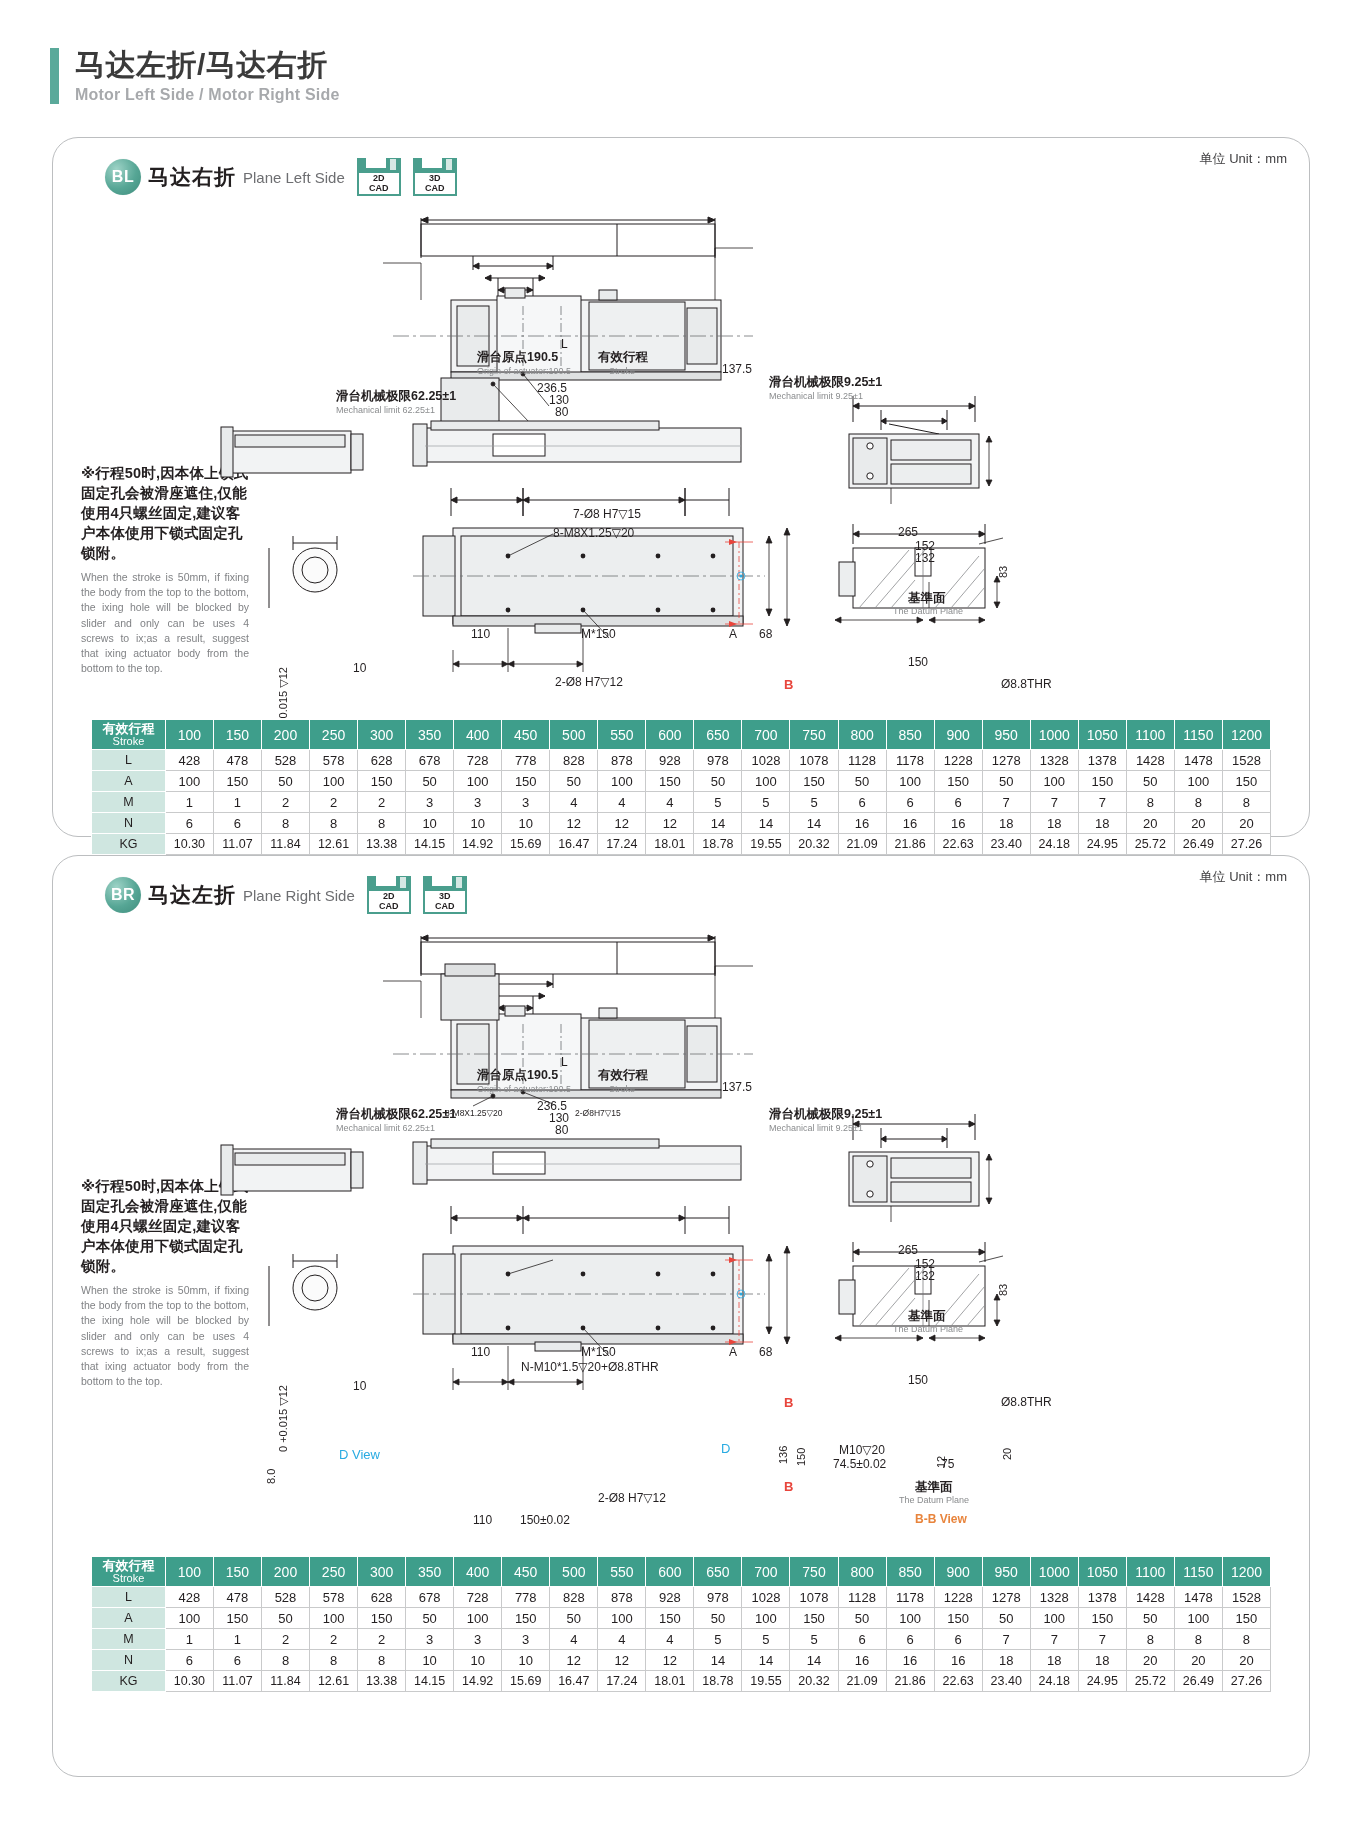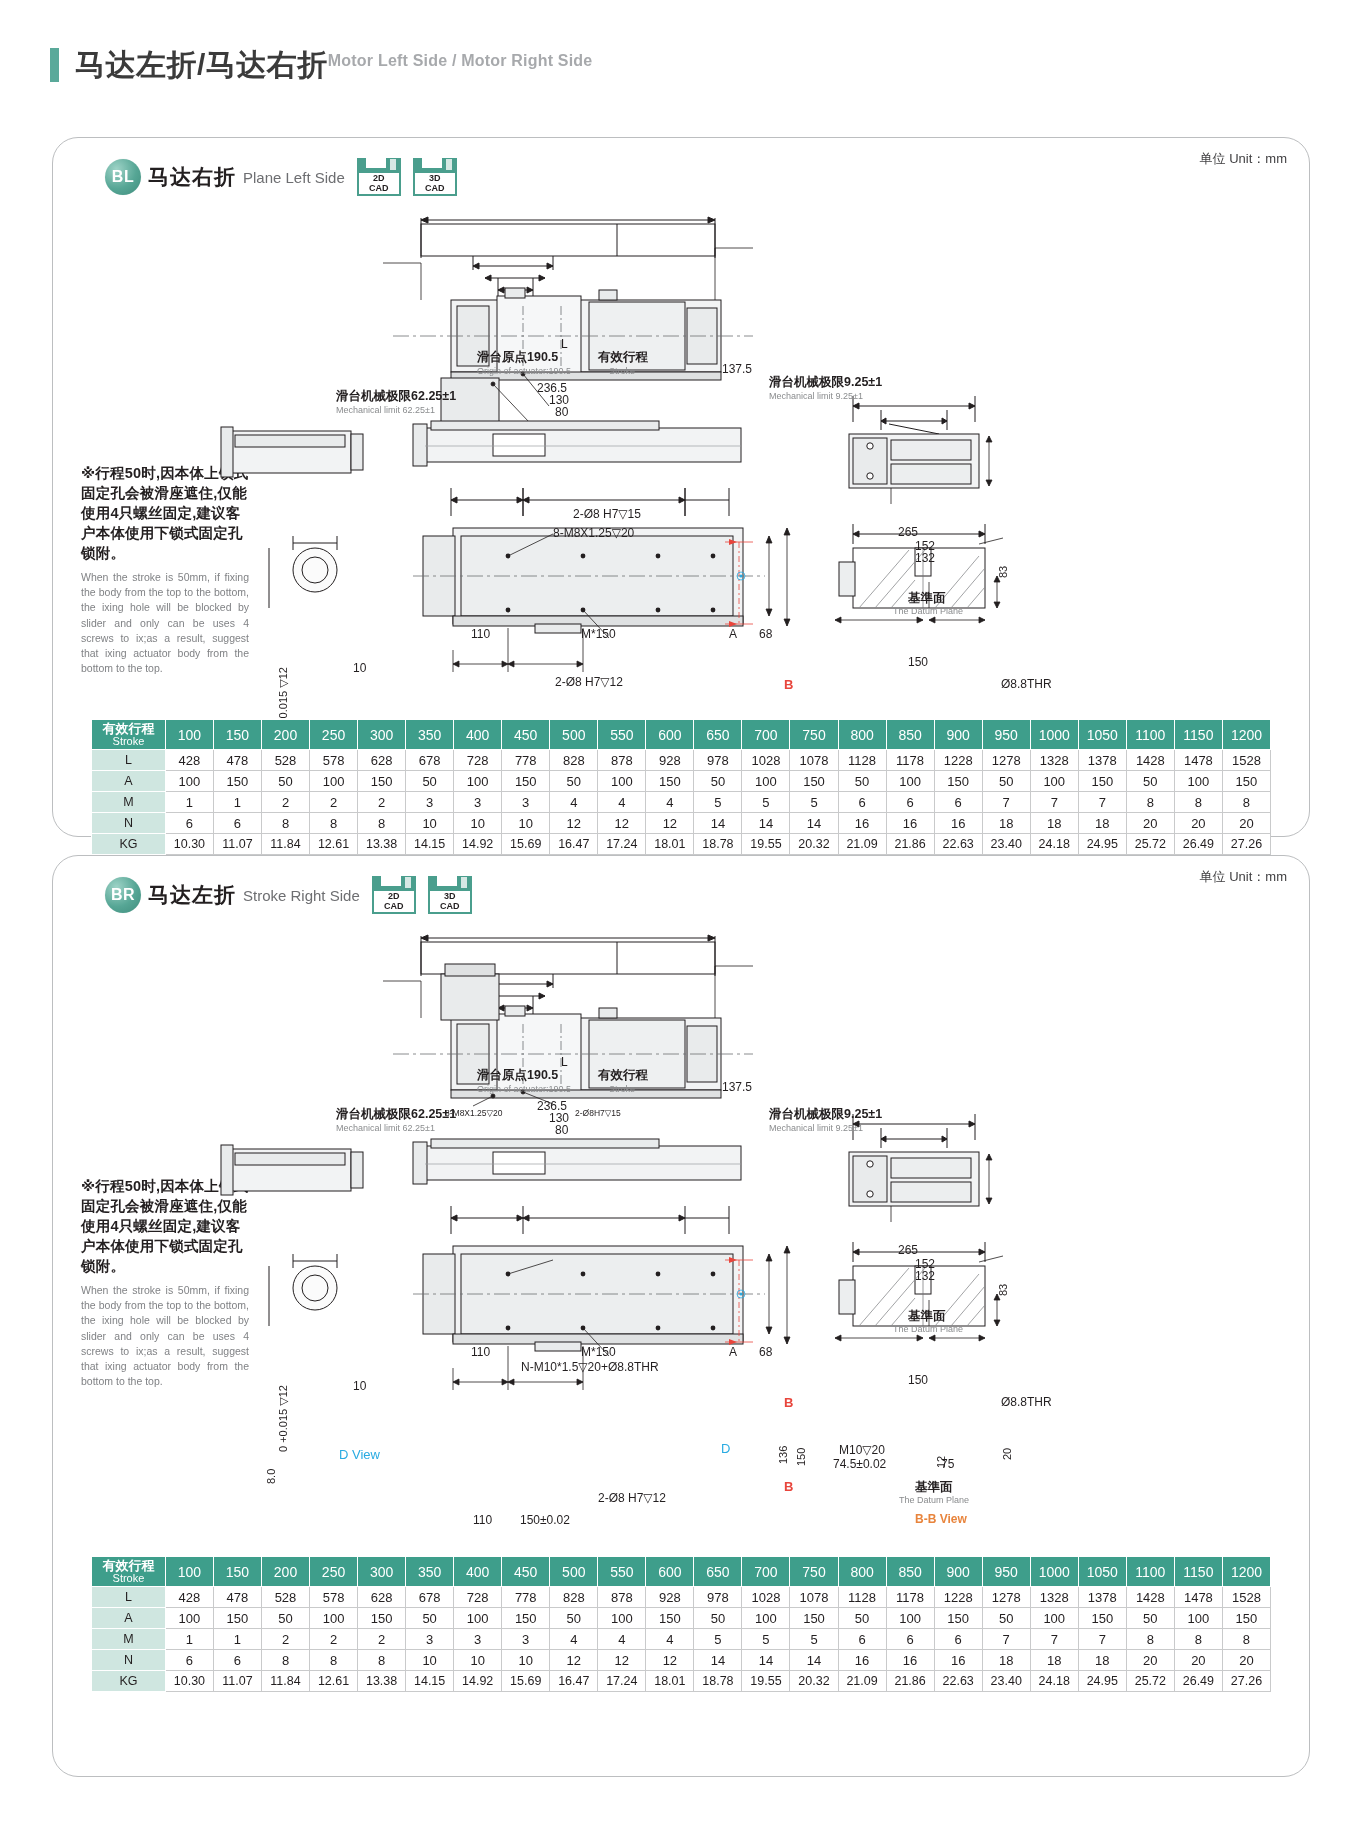--- a/index.html
+++ b/index.html
@@ -6,21 +6,21 @@
   body{
     width:1362px;height:1827px;background:#ffffff;
     font-family:"Liberation Sans","DejaVu Sans",sans-serif;
     color:#231f20; position:relative; overflow:hidden;
   }
   .page{position:relative;width:1362px;height:1827px;}
 
   
   .pg-head{position:absolute;left:50px;top:48px;display:flex;align-items:stretch;}
   .pg-bar{width:9px;background:#5aa99a;margin-right:16px;}
-  .pg-titles{display:flex;justify-content:center;}
+  .pg-titles{display:flex;flex-direction:column;justify-content:center;}
   .pg-cn{font-size:30px;font-weight:bold;color:#3b3b3b;line-height:1.12;letter-spacing:.5px;}
   .pg-en{font-size:16px;font-weight:bold;color:#a7a9ac;line-height:1.2;margin-top:3px;letter-spacing:.2px;}
 
   
   .panel{position:absolute;left:52px;width:1258px;border:1px solid #bcbec0;border-radius:26px;background:#fff;box-sizing:border-box;}
   #panel-bl{top:137px;height:700px;}
   #panel-br{top:855px;height:922px;}
 
   .unit{position:absolute;right:22px;top:12px;font-size:13px;color:#414042;}
 
@@ -333,21 +333,21 @@
     <div class="lbl cn" style="left:545px;top:213px;">有效行程</div>
     <div class="lbl sm" style="left:556px;top:229px;">Stroke</div>
     <div class="lbl" style="left:669px;top:225px;">137.5</div>
     <div class="lbl cn" style="left:283px;top:252px;">滑台机械极限62.25±1</div>
     <div class="lbl sm" style="left:283px;top:268px;">Mechanical limit 62.25±1</div>
     <div class="lbl cn" style="left:716px;top:238px;">滑台机械极限9.25±1</div>
     <div class="lbl sm" style="left:716px;top:254px;">Mechanical limit 9.25±1</div>
     <div class="lbl" style="left:484px;top:244px;">236.5</div>
     <div class="lbl" style="left:496px;top:256px;">130</div>
     <div class="lbl" style="left:502px;top:268px;">80</div>
-    <div class="lbl" style="left:520px;top:370px;">2-Ø8 H7▽15</div>
+    <div class="lbl" style="left:520px;top:370px;">7-Ø8 H7▽15</div>
     <div class="lbl" style="left:500px;top:389px;">8-M8X1.25▽20</div>
     <div class="lbl" style="left:418px;top:490px;">110</div>
     <div class="lbl" style="left:528px;top:490px;">M*150</div>
     <div class="lbl" style="left:676px;top:490px;">A</div>
     <div class="lbl" style="left:706px;top:490px;">68</div>
     <div class="lbl" style="left:502px;top:538px;">2-Ø8 H7▽12</div>
     <div class="lbl red" style="left:731px;top:540px;">B</div>
     <div class="lbl red" style="left:731px;top:624px;">B</div>
     <div class="lbl blue" style="left:668px;top:586px;">D</div>
     <div class="vlbl" style="left:724px;top:608px;">136</div>
@@ -542,21 +542,21 @@
         </tbody>
       </table>
   </div>
 
   <div class="panel" id="panel-br">
     <div class="unit">单位 Unit：mm</div>
 
     <div class="badge-row" style="left:52px;top:20px;">
       <div class="circ">BR</div>
       <div class="sec-cn">马达左折</div>
-      <div class="sec-en">Stroke Right Side</div>
+      <div class="sec-en">Plane Right Side</div>
       <div class="cadbox">
         <div class="cad-top"></div>
         <div class="cad-shut"></div>
         <div class="cad-tab"></div>
         <div class="cad-body">
           <span class="cad-l1">2D</span>
           <span class="cad-l2">CAD</span>
         </div>
       </div>
       <div class="cadbox">

